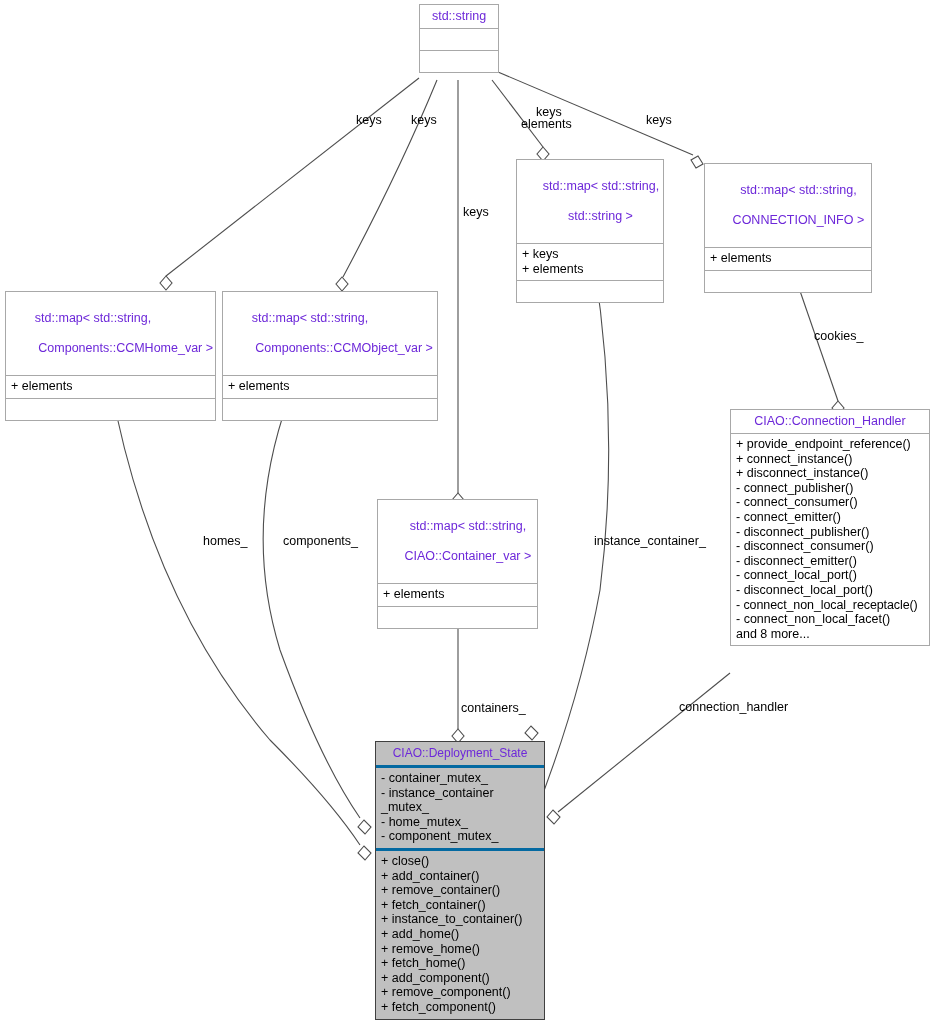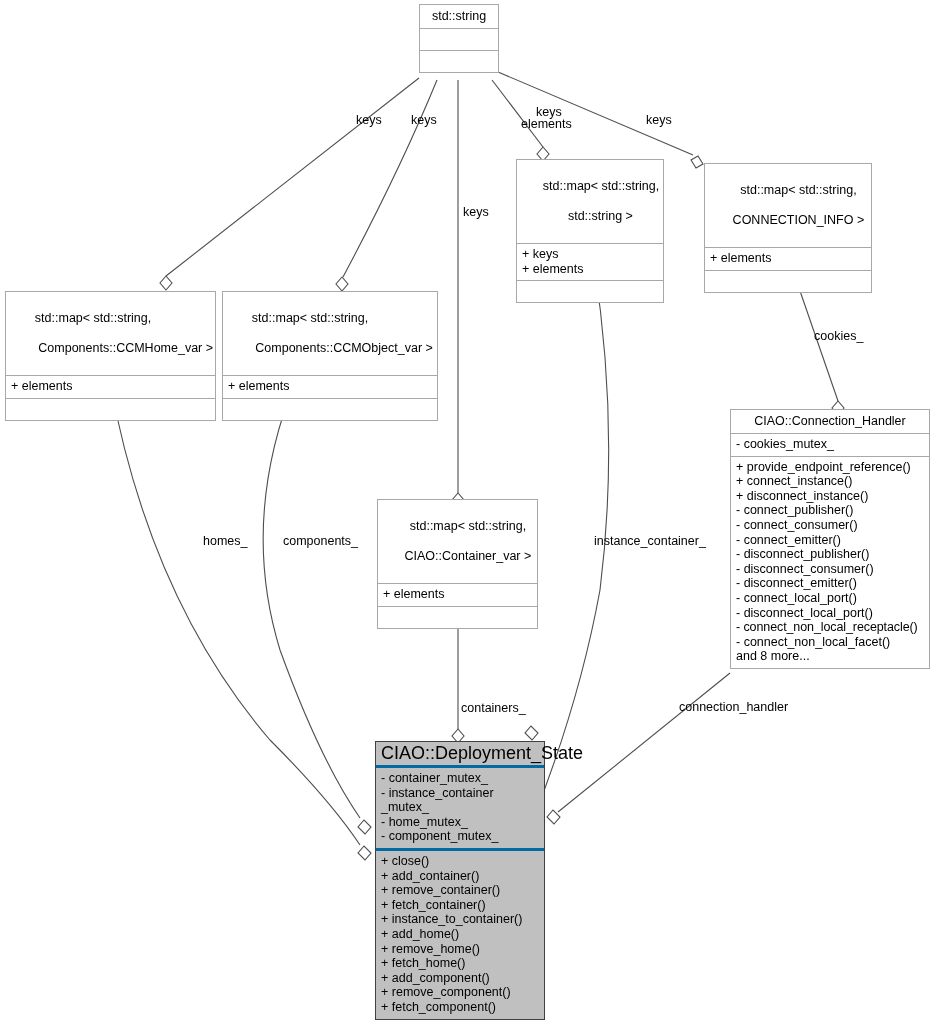--- a/index.html
+++ b/index.html
@@ -4,21 +4,21 @@
 <style>
   html,body{margin:0;padding:0;background:#ffffff;}
   body{width:951px;height:1029px;font-family:"Liberation Sans",sans-serif;}
   #diagram{position:relative;width:951px;height:1029px;overflow:hidden;}
   svg.edges{position:absolute;left:0;top:0;width:951px;height:1029px;}
   .cls{position:absolute;box-sizing:border-box;background:#ffffff;border:1px solid #a8a8a8;}
   .cls.shaded{background:#c0c0c0;border:1px solid #404040;}
   .cls .comp{box-sizing:border-box;padding:3px 5px 4px 5px;}
   .cls .comp.sep{border-top:1px solid #a8a8a8;}
   .cls.shaded .comp.sep{border-top:3px solid #0369a1;}
-  .cls .title{text-align:center;font-size:12.5px;color:#000000;line-height:15px;white-space:pre;padding-top:4px;padding-bottom:4px;}
+  .cls .title{text-align:center;font-size:12.5px;color:#6d28d9;line-height:15px;white-space:pre;padding-top:4px;padding-bottom:4px;}
   .cls .row{font-size:12.5px;color:#000;line-height:14.6px;white-space:pre;}
   .cls .empty{height:22px;}
   .edge-label{position:absolute;font-size:12.5px;color:#000;white-space:pre;line-height:15px;}
   .tight{letter-spacing:-0.1px;}
 </style>
 </head>
 <body>
 
 <div id="diagram">
 
@@ -121,42 +121,39 @@
     </div>
     <div class="comp sep">
       <div class="row">+ elements</div>
     </div>
     <div class="comp sep empty"></div>
   </div>
 
   <div class="cls" style="left:730px;top:409px;width:200px;">
     <div class="comp title">CIAO::Connection_Handler</div>
     <div class="comp sep">
-      <div class="row">- cookies_mutex_</div>
-    </div>
-    <div class="comp sep">
       <div class="row">+ provide_endpoint_reference()</div>
       <div class="row">+ connect_instance()</div>
       <div class="row">+ disconnect_instance()</div>
       <div class="row">- connect_publisher()</div>
       <div class="row">- connect_consumer()</div>
       <div class="row">- connect_emitter()</div>
       <div class="row">- disconnect_publisher()</div>
       <div class="row">- disconnect_consumer()</div>
       <div class="row">- disconnect_emitter()</div>
       <div class="row">- connect_local_port()</div>
       <div class="row">- disconnect_local_port()</div>
       <div class="row tight">- connect_non_local_receptacle()</div>
       <div class="row">- connect_non_local_facet()</div>
       <div class="row">and 8 more...</div>
     </div>
   </div>
 
   <div class="cls shaded" style="left:375px;top:741px;width:170px;">
-    <div class="comp title" style="font-size:18px;">CIAO::Deployment_State</div>
+    <div class="comp title" style="font-size:12px;">CIAO::Deployment_State</div>
     <div class="comp sep">
       <div class="row">- container_mutex_</div>
       <div class="row">- instance_container</div>
       <div class="row">_mutex_</div>
       <div class="row">- home_mutex_</div>
       <div class="row">- component_mutex_</div>
     </div>
     <div class="comp sep">
       <div class="row">+ close()</div>
       <div class="row">+ add_container()</div>

